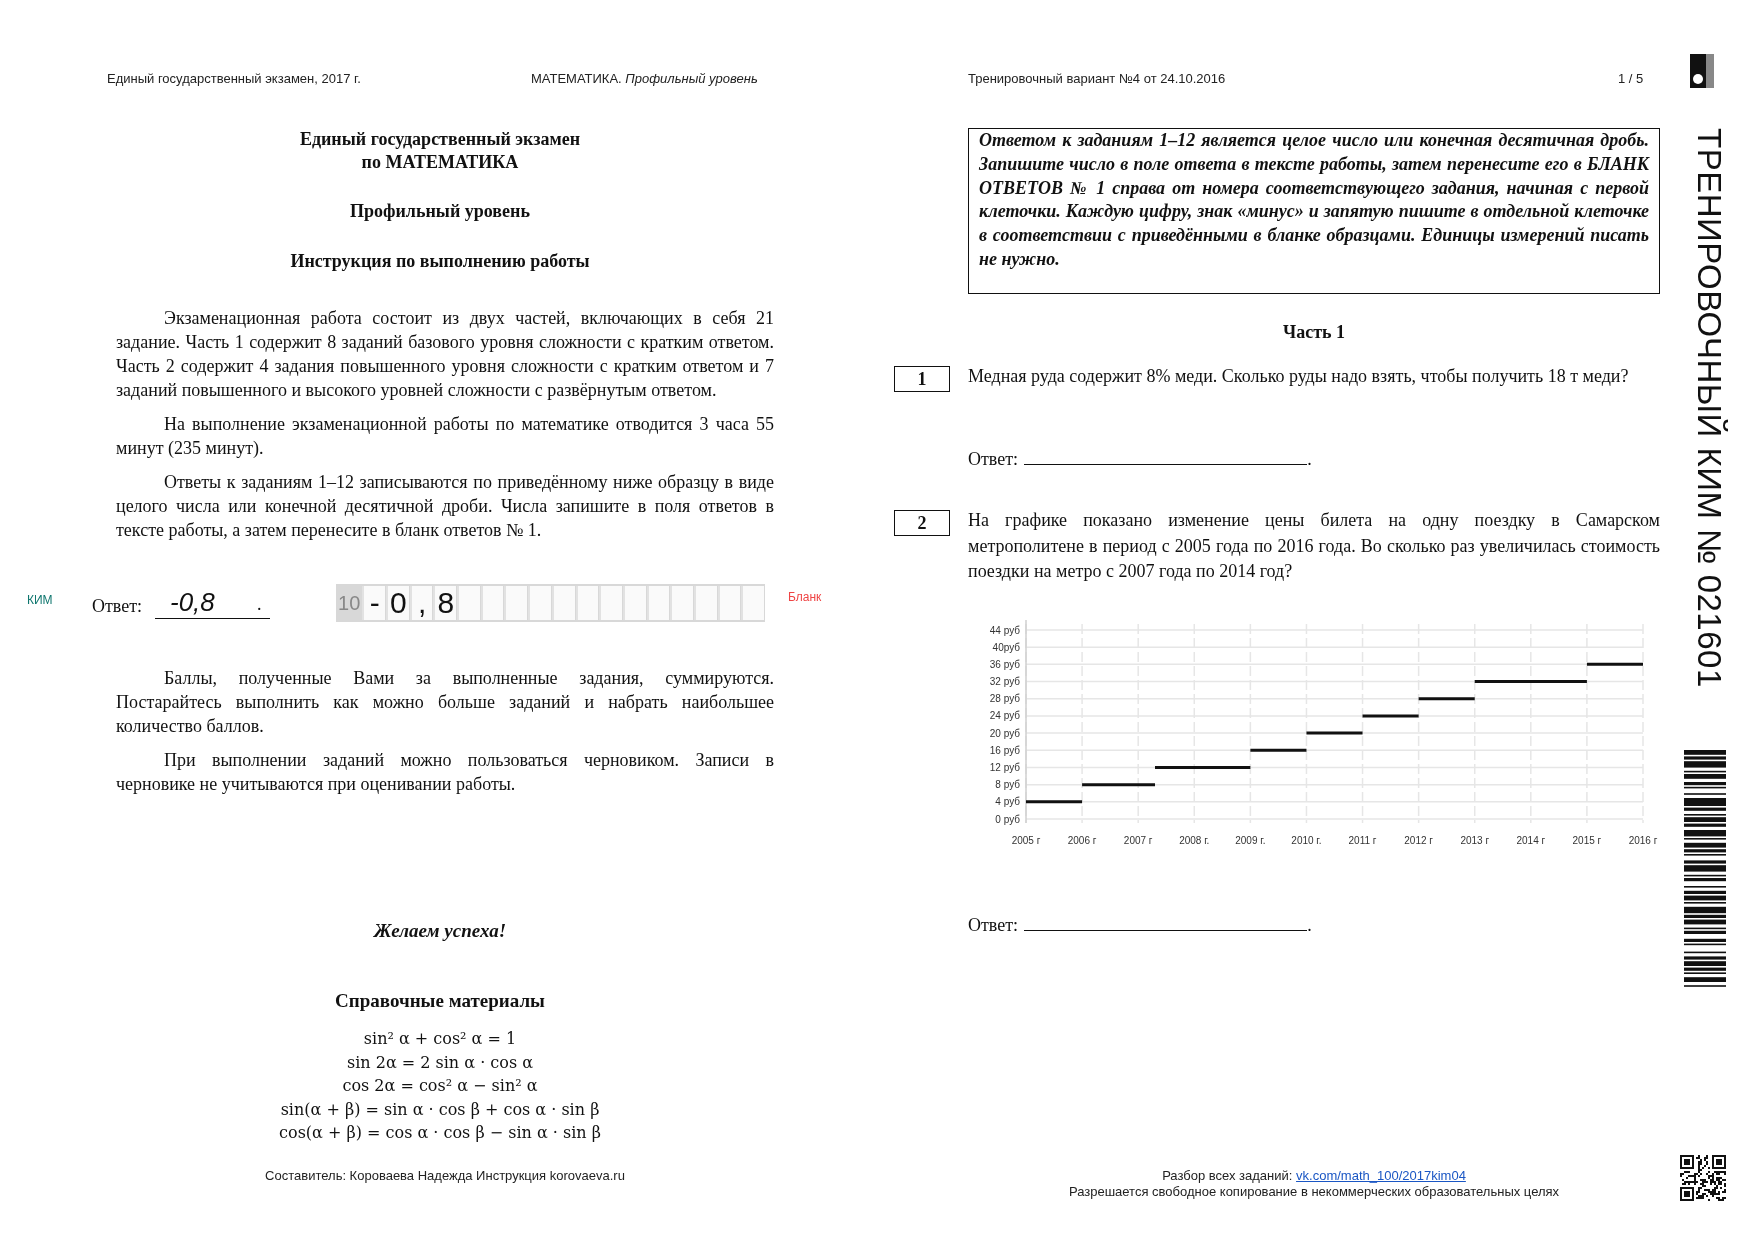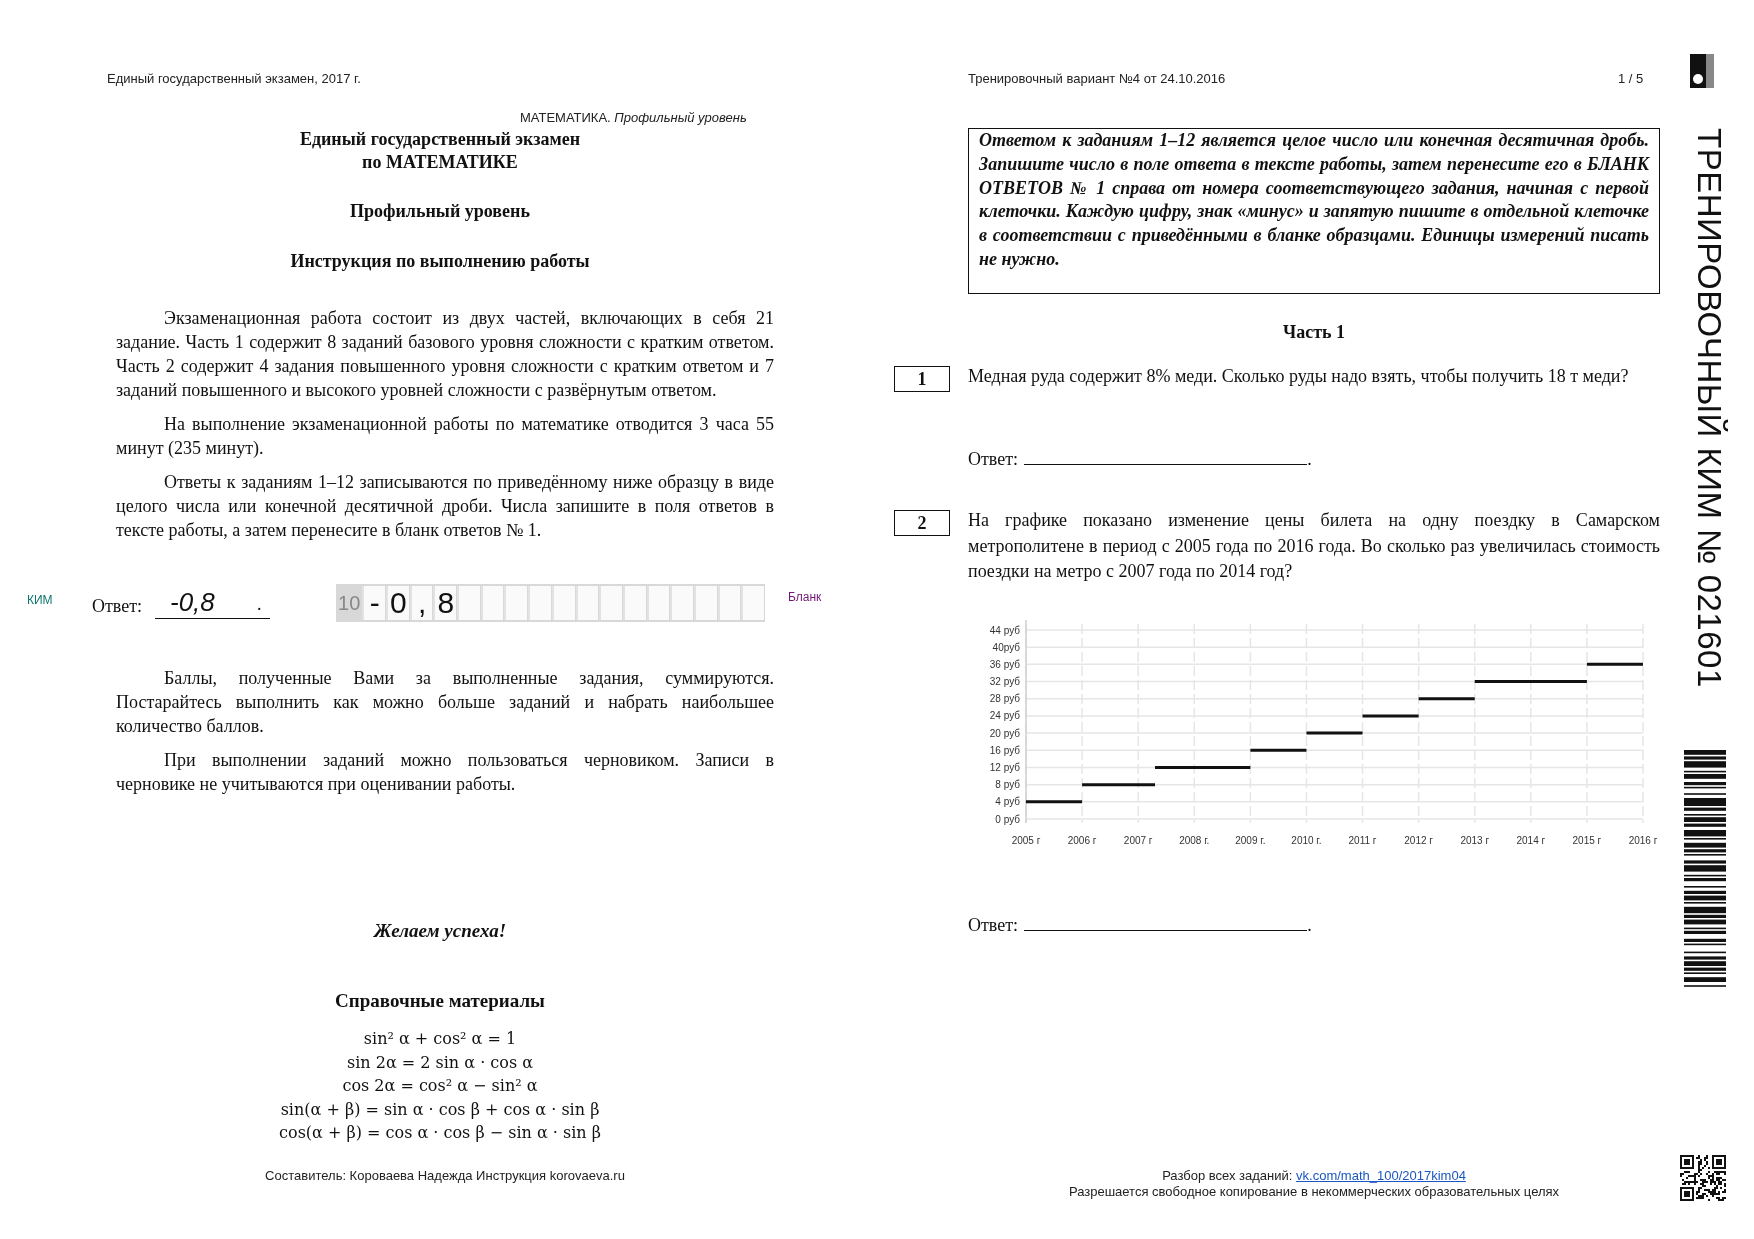--- a/index.html
+++ b/index.html
@@ -14,21 +14,21 @@
   .leftcol { left:106px; width:678px; }
 
   .sample-row { top:584px; left:0; width:840px; height:40px; }
   .kim-label { left:27px; top:9px; font-family:"Liberation Sans", sans-serif; font-size:12px; color:#0f766e; }
   .answer-label { left:92px; top:12px; font-family:"Liberation Serif", serif; font-size:18px; }
   .answer-value { left:155px; top:2px; width:100px; border-bottom:1.5px solid #111; font-family:"Liberation Sans", sans-serif; font-style:italic; font-size:26px; padding-left:15px; height:32px; line-height:32px; }
   .answer-dot { left:257px; top:10px; font-size:18px; font-family:"Liberation Serif", serif; }
   .blank-form { left:336px; top:0px; width:429px; height:38px; background:#d8d8d8; display:flex; align-items:center; }
   .blank-num { width:28px; text-align:center; font-family:"Liberation Sans", sans-serif; font-size:20px; color:#888; }
   .cell { width:22px; height:34px; background:#fafafa; border-left:2px solid #e2e2e2; margin-right:1px; font-family:"Liberation Sans", sans-serif; font-size:30px; line-height:34px; text-align:center; color:#111; }
-  .blank-label { left:788px; top:6px; font-family:"Liberation Sans", sans-serif; font-size:12px; color:#701a75; }
+  .blank-label { left:788px; top:6px; font-family:"Liberation Sans", sans-serif; font-size:12px; color:#ef4444; }
 
   .wish { left:95px; width:690px; top:920px; text-align:center; font-family:"Liberation Serif", serif; font-style:italic; font-weight:bold; font-size:19px; }
   .ref-title { left:95px; width:690px; top:990px; text-align:center; font-family:"Liberation Serif", serif; font-weight:bold; font-size:19px; }
   .formulas { left:95px; width:690px; top:1027px; text-align:center; font-family:"DejaVu Serif", serif; font-size:16px; line-height:23.5px; }
 
   .footer { font-family:"Liberation Sans", sans-serif; font-size:13px; color:#222; text-align:center; line-height:16px; }
   .footer a { color:#1a56c4; text-decoration:underline; }
 
   
   .instr-box { left:968px; top:128px; width:692px; height:166px; border:1.5px solid #111; box-sizing:border-box; padding:0 10px; }
@@ -47,38 +47,38 @@
   .vert-text { left:1690px; top:128px; width:40px; height:590px; }
   .vert-text span { position:absolute; left:0; top:0; transform-origin:0 0; transform:translate(38px,0) rotate(90deg); white-space:nowrap; font-family:"Liberation Sans", sans-serif; font-size:33px; color:#111; letter-spacing:0.5px; }
   .barcode { left:1682px; top:750px; width:46px; height:350px; }
   .qr { left:1680px; top:1155px; width:46px; height:46px; }
   .corner-mark { left:1690px; top:54px; width:24px; height:34px; }
 </style>
 </head>
 <body>
 
 <div class="abs hdr" style="left:107px;">Единый государственный экзамен, 2017 г.</div>
-<div class="abs hdr" style="left:520px;margin-top:39px;">
+<div class="abs hdr" style="left:531px;">
   <span>МАТЕМАТИКА.</span>
   <i>Профильный уровень</i>
 </div>
 <div class="abs hdr" style="left:968px;">Тренировочный вариант №4 от 24.10.2016</div>
 <div class="abs hdr" style="left:1618px;">1 / 5</div>
 
 <div class="abs corner-mark">
   <svg width="24" height="34" viewBox="0 0 24 34">
     <rect x="0" y="0" width="16" height="34" fill="#111"></rect>
     <rect x="16" y="0" width="8" height="34" fill="#888"></rect>
     <circle cx="8" cy="25" r="5" fill="#fff"></circle>
   </svg>
 </div>
 
 <div class="abs title-block" style="top:128px;">
   <div>Единый государственный экзамен</div>
-  <div>по МАТЕМАТИКЕ</div>
+  <div>по МАТЕМАТИКА</div>
 </div>
 <div class="abs title-block" style="top:200px;">Профильный уровень</div>
 <div class="abs title-block" style="top:250px;">Инструкция по выполнению работы</div>
 
 <div class="abs leftcol" style="top:296px;">
   <p class="para">Экзаменационная работа состоит из двух частей, включающих в себя 21 задание. Часть 1 содержит 8 заданий базового уровня сложности с кратким ответом. Часть 2 содержит 4 задания повышенного уровня сложности с кратким ответом и 7 заданий повышенного и высокого уровней сложности с развёрнутым ответом.</p>
   <p class="para">На выполнение экзаменационной работы по математике отводится 3 часа 55 минут (235 минут).</p>
   <p class="para">Ответы к заданиям 1–12 записываются по приведённому ниже образцу в виде целого числа или конечной десятичной дроби. Числа запишите в поля ответов в тексте работы, а затем перенесите в бланк ответов № 1.</p>
 </div>
 

